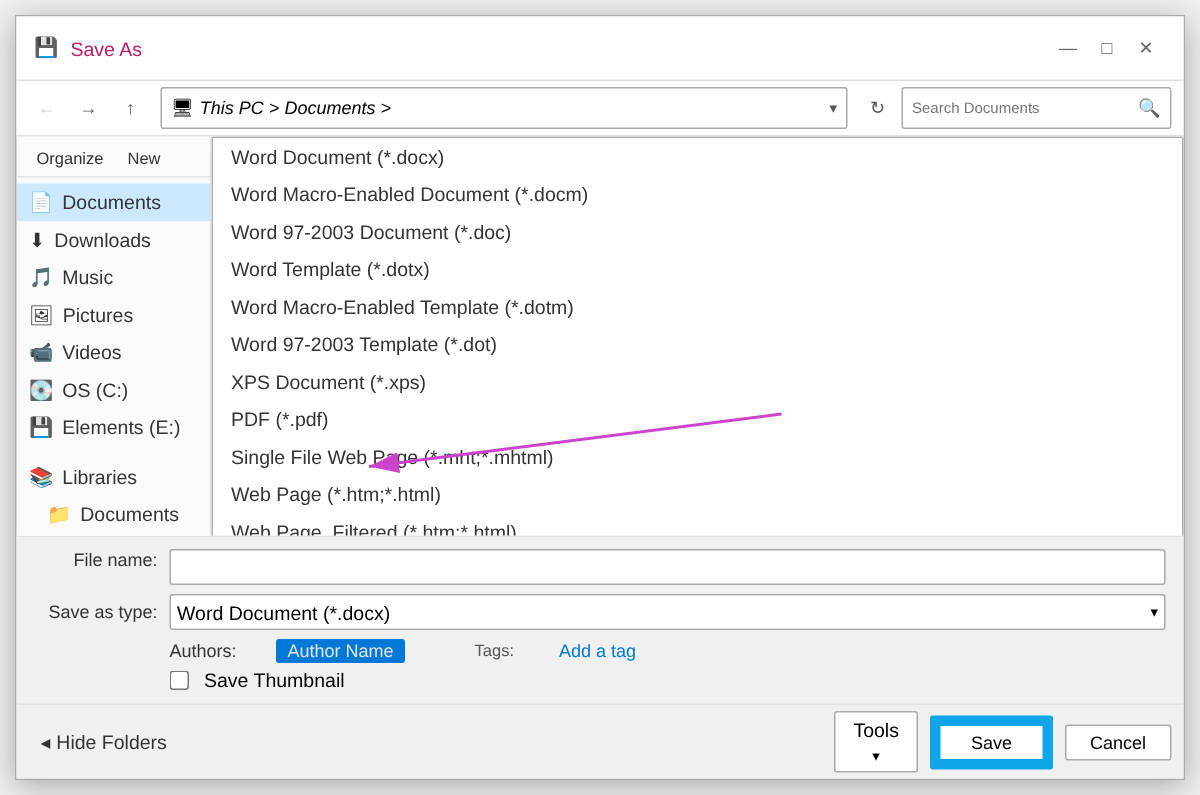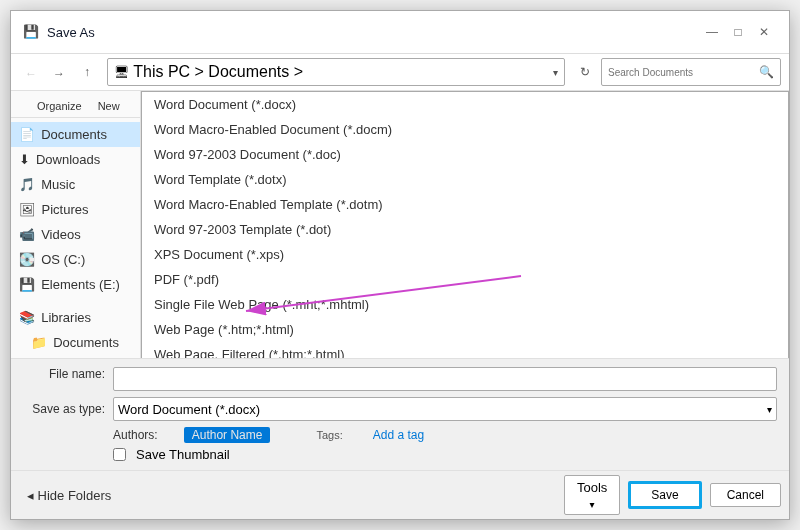--- a/index.html
+++ b/index.html
@@ -1,20 +1,20 @@
 <!DOCTYPE html>
 <html><head>
   <meta charset="utf-8">
   <style>
     * { box-sizing: border-box; margin: 0; padding: 0; font-family: 'Segoe UI', Arial, sans-serif; font-size: 13px; }
     body { background: #f0f0f0; display: flex; align-items: center; justify-content: center; width: 800px; height: 530px; overflow: hidden; }
     .dialog { width: 780px; height: 510px; background: #fff; border: 1px solid #aaa; box-shadow: 0 4px 20px rgba(0,0,0,0.3); display: flex; flex-direction: column; position: relative; }
     .titlebar { background: #fff; padding: 8px 12px; display: flex; align-items: center; border-bottom: 1px solid #ddd; }
     .titlebar-icon { width: 16px; height: 16px; margin-right: 8px; }
-    .titlebar-title { flex: 1; font-size: 13px; color: #0f172a; }
+    .titlebar-title { flex: 1; font-size: 13px; color: #be185d; }
     .titlebar-controls { display: flex; gap: 0; }
     .titlebar-btn { width: 26px; height: 26px; border: none; background: transparent; cursor: pointer; display: flex; align-items: center; justify-content: center; font-size: 12px; color: #666; }
     .toolbar { display: flex; align-items: center; padding: 4px 8px; background: #fff; border-bottom: 1px solid #e0e0e0; gap: 4px; }
     .nav-btn { width: 24px; height: 24px; border: none; background: transparent; cursor: pointer; display: flex; align-items: center; justify-content: center; color: #555; font-size: 12px; border-radius: 3px; }
     .nav-btn.disabled { color: #ccc; cursor: default; }
     .breadcrumb-bar { flex: 1; display: flex; align-items: center; border: 1px solid #aaa; height: 28px; padding: 0 6px; margin: 0 4px; border-radius: 2px; background: #fff; cursor: pointer; }
     .search-box { display: flex; align-items: center; border: 1px solid #aaa; height: 28px; padding: 0 6px; border-radius: 2px; background: #fff; width: 180px; }
     .search-input { border: none; outline: none; flex: 1; font-size: 10px; color: #14532d; background: transparent; }
     .content { display: flex; flex: 1; overflow: hidden; }
     .sidebar { width: 130px; border-right: 1px solid #e0e0e0; padding: 4px 0; background: #fafafa; overflow-y: auto; flex-shrink: 0; }
@@ -32,21 +32,21 @@
     .form-select-row { display: flex; align-items: center; margin-bottom: 6px; }
     .form-select { flex: 1; height: 24px; border: 1px solid #aaa; padding: 0 4px; font-size: 12px; background: #fff; border-radius: 2px; display: flex; align-items: center; justify-content: space-between; cursor: pointer; }
     .authors-row { display: flex; align-items: center; gap: 12px; }
     .authors-label { color: #333; font-size: 12px; }
     .authors-value { background: #0078d7; color: #e5e5e5; padding: 1px 8px; border-radius: 2px; font-size: 12px; }
     .tags-label { color: #555; font-size: 11px; }
     .tags-value { color: #0078d7; font-size: 12px; cursor: pointer; }
     .checkbox-row { display: flex; align-items: center; gap: 10px; margin-top: 4px; }
     .checkbox-row input { width: 13px; height: 13px; }
     .tools-btn { display: flex; align-items: center; gap: 4px; padding: 4px 12px; border: 1px solid #aaa; background: #fff; border-radius: 2px; cursor: pointer; font-size: 12px; flex-direction: column; }
-    .save-btn { padding: 4px 20px; background: #fff; border: 3px solid #0ea5e9; border-radius: 2px; cursor: pointer; font-size: 12px; font-weight: 500; }
+    .save-btn { padding: 4px 20px; background: #fff; border: 7px solid #0ea5e9; border-radius: 2px; cursor: pointer; font-size: 12px; font-weight: 500; }
     .cancel-btn { padding: 4px 16px; background: #fff; border: 1px solid #aaa; border-radius: 2px; cursor: pointer; font-size: 12px; }
     .hide-folders { display: flex; align-items: center; gap: 4px; font-size: 12px; color: #333; cursor: pointer; padding: 4px 8px; }
     .bottom-bar { display: flex; align-items: center; justify-content: space-between; padding: 4px 8px; border-top: 1px solid #e0e0e0; background: #f0f0f0; }
     .arrow-line { position: absolute; pointer-events: none; z-index: 20; }
   </style>
 </head>
 <body>
 
 <div class="dialog">
 
@@ -59,35 +59,35 @@
       <button class="titlebar-btn">✕</button>
     </div>
   </div>
 
   <div class="toolbar">
     <button class="nav-btn disabled">←</button>
     <button class="nav-btn">→</button>
     <button class="nav-btn">↑</button>
     <div class="breadcrumb-bar">
       <span style="margin-right:4px; font-size:12px;">🖥</span>
-      <span style="font-size:16px; flex:1;">This PC  &gt;  Documents  &gt;</span>
+      <span style="font-size:12px; flex:1;font-style:italic;">This PC  &gt;  Documents  &gt;</span>
       <span style="font-size:10px; color:#555;">▾</span>
     </div>
     <button class="nav-btn">↻</button>
     <div class="search-box">
       <input class="search-input" type="text" placeholder="Search Documents" style="">
       <span style="color:#555; font-size:12px;">🔍</span>
     </div>
   </div>
 
   <div class="content">
 
     <div class="sidebar">
 
-      <div style="display:flex; gap:4px; padding:3px 20px; border-bottom:1px solid #e0e0e0; margin-bottom:4px;">
+      <div style="display:flex; gap:4px; padding:3px 7px; border-bottom:1px solid #e0e0e0; margin-bottom:4px;">
         <button class="file-toolbar-btn" style="font-size:11px; padding:2px 6px;">Organize</button>
         <button class="file-toolbar-btn" style="font-size:11px; padding:2px 6px;">New</button>
       </div>
       <div class="sidebar-item active">
         <span>📄</span>
         <span>Documents</span>
       </div>
       <div class="sidebar-item">
         <span>⬇</span>
         <span>Downloads</span>

